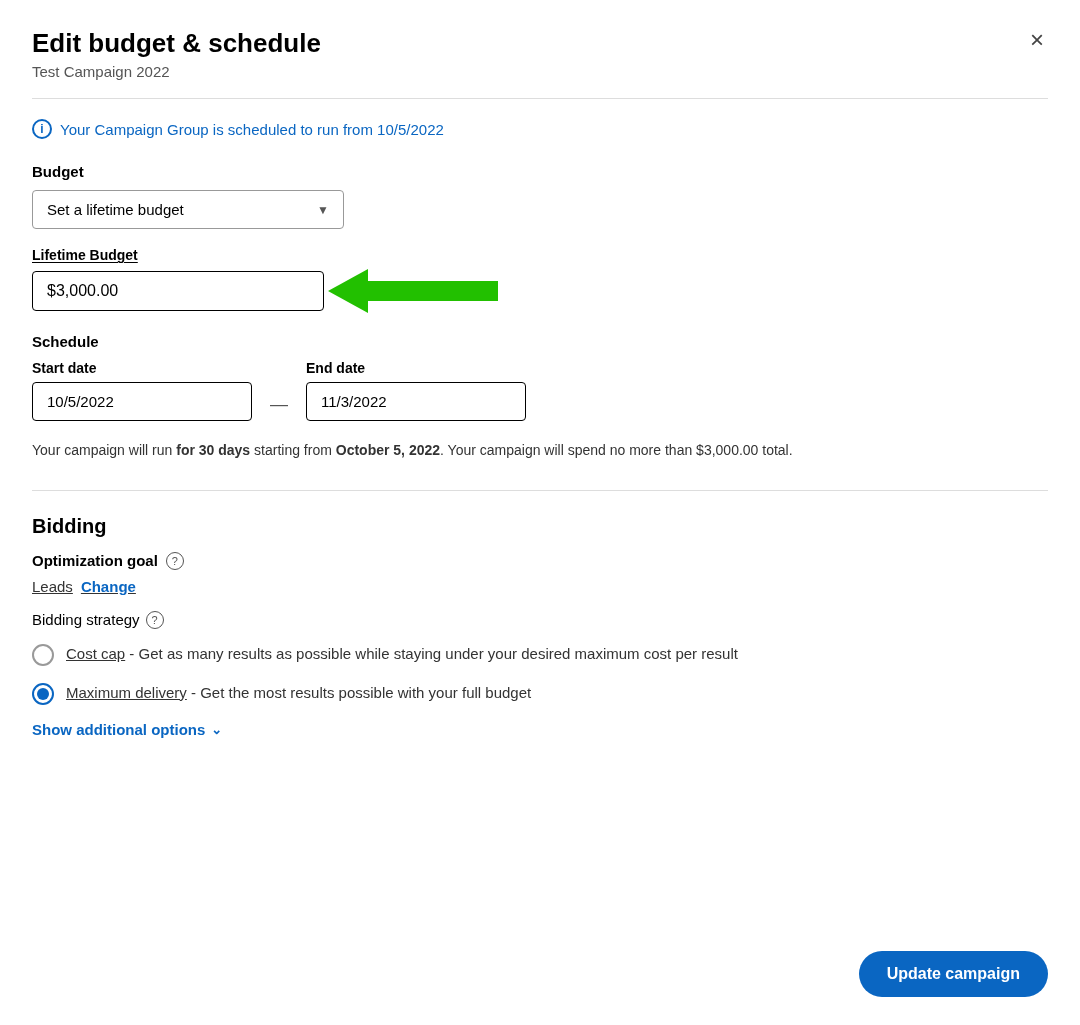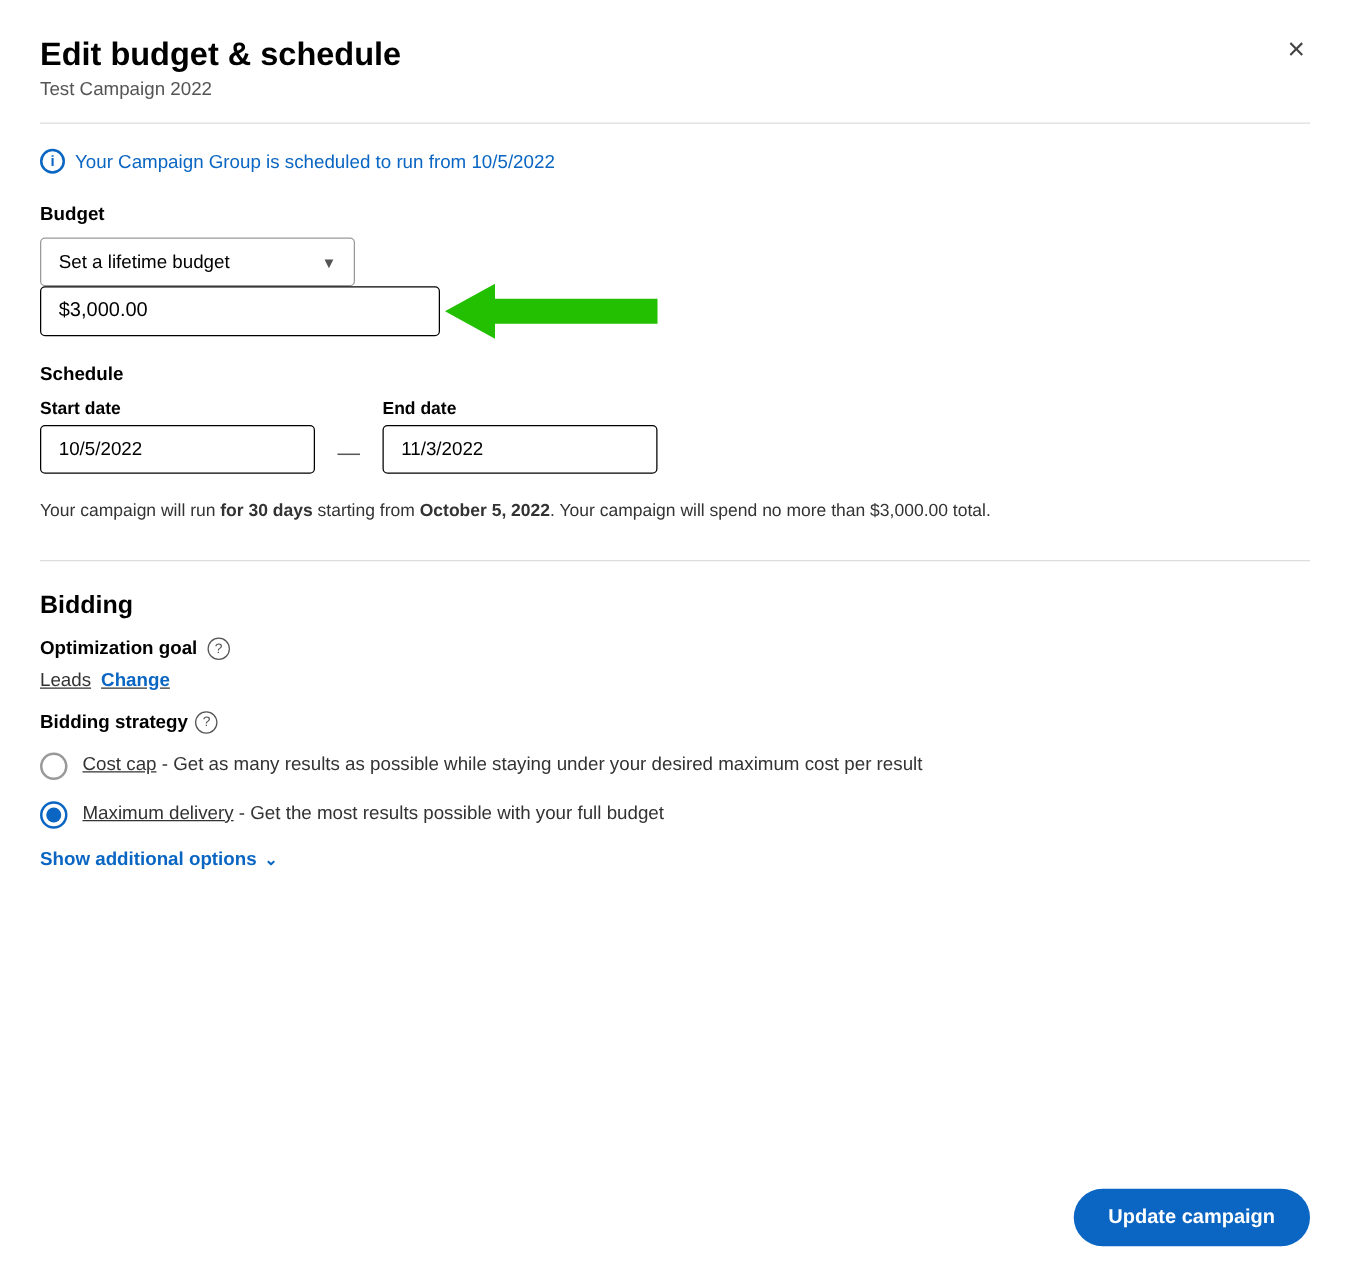--- a/index.html
+++ b/index.html
@@ -84,21 +84,21 @@
       color: #000;
       margin-bottom: 10px;
     }
     .budget-dropdown {
       display: flex;
       align-items: center;
       justify-content: space-between;
       border: 1px solid #999;
       border-radius: 4px;
       padding: 10px 14px;
-      width: 252px;
+      width: 312px;
       cursor: pointer;
       background: #fff;
       font-size: 15px;
       color: #000;
     }
     .dropdown-arrow {
       font-size: 12px;
       color: #555;
     }
     .lifetime-budget-label {
@@ -114,21 +114,21 @@
       display: flex;
       align-items: center;
       gap: 32px;
       margin-bottom: 4px;
     }
     .budget-input {
       border: 1.5px solid #000;
       border-radius: 4px;
       padding: 10px 14px;
       font-size: 16px;
-      width: 320px;
+      width: 292px;
       color: #000;
       outline: none;
     }
     .arrow-container {
       position: relative;
       display: inline-flex;
       align-items: center;
       margin-left: 12px;
     }
     .schedule-section { margin-top: 22px; }
@@ -213,21 +213,21 @@
       text-decoration: none;
     }
     .bidding-strategy-row {
       display: flex;
       align-items: center;
       gap: 6px;
       margin-bottom: 14px;
     }
     .bidding-strategy-label {
       font-size: 15px;
-      font-weight: 700;
+      font-weight: 400;
       color: #000;
     }
     .radio-option {
       display: flex;
       align-items: flex-start;
       gap: 12px;
       margin-bottom: 16px;
     }
     .radio-btn {
       width: 22px;
@@ -311,20 +311,21 @@
     <span>Your Campaign Group is scheduled to run from 10/5/2022</span>
   </div>
 
   <div>
     <div class="section-label">Budget</div>
     <div class="budget-dropdown">
       <span>Set a lifetime budget</span>
       <span class="dropdown-arrow">▼</span>
     </div>
 
+    <div class="lifetime-budget-label">Lifetime Budget</div>
 
     <div class="budget-input-row">
       <input class="budget-input" type="text" value="$3,000.00" style="">
 
       <div class="arrow-container">
         <div style="position:relative; display:flex; align-items:center;">
 
           <div style="width:130px; height:20px; background:#22c000;"></div>
 
           <div style="width:0; height:0; border-top:22px solid transparent; border-bottom:22px solid transparent; border-right:40px solid #22c000; position:absolute; left:-40px;"></div>

